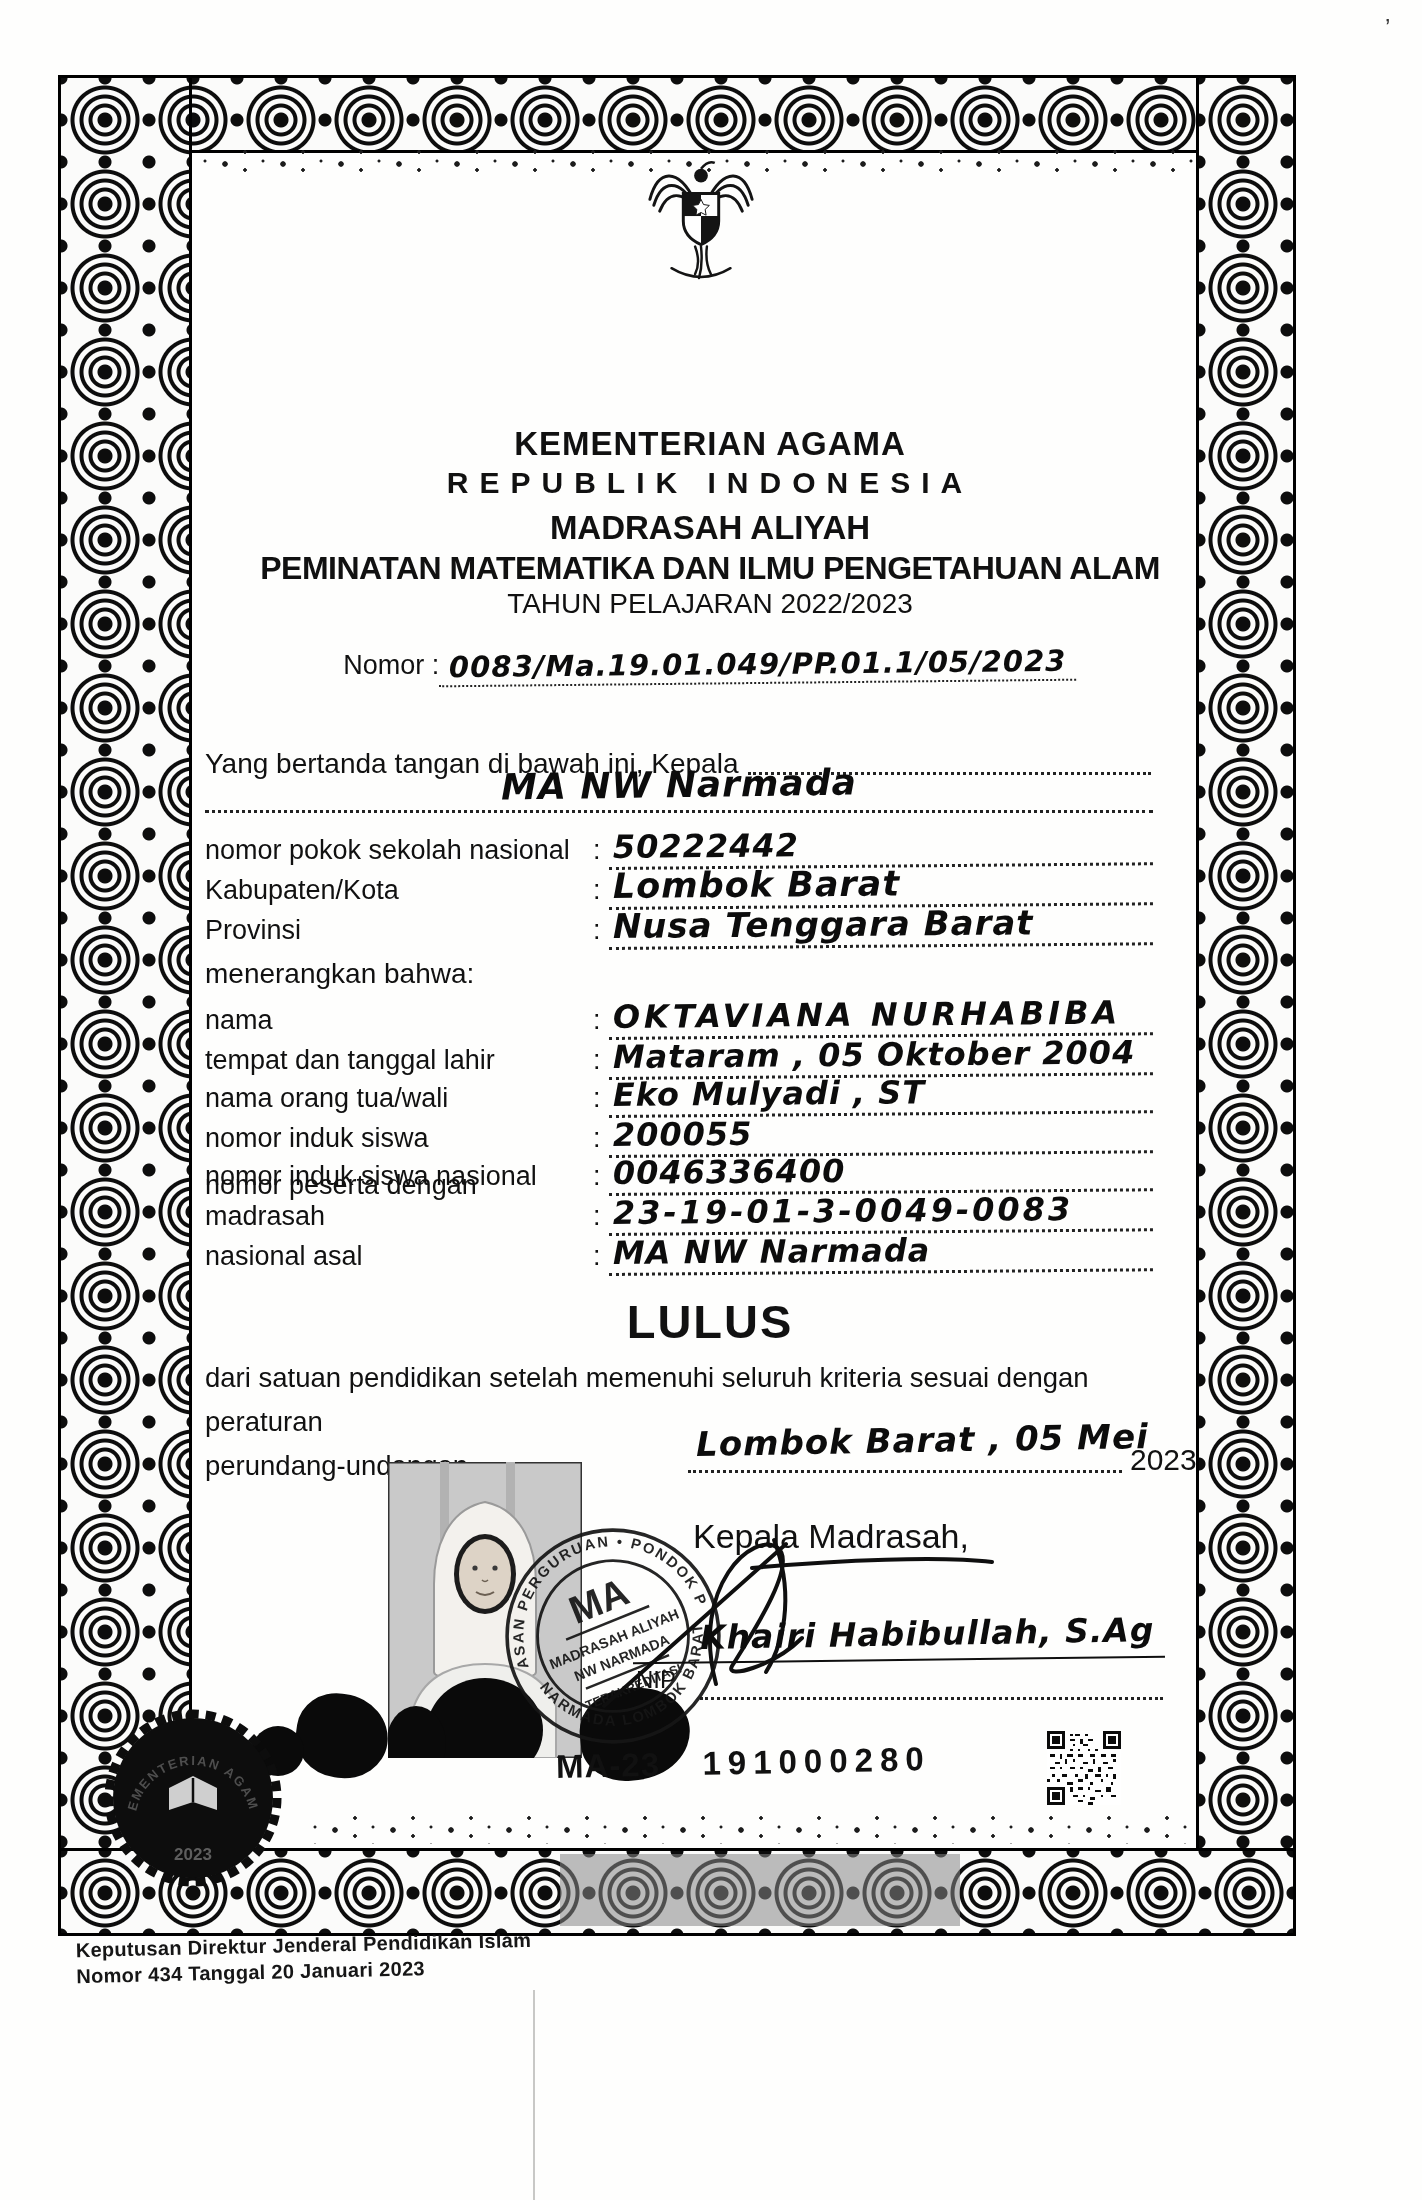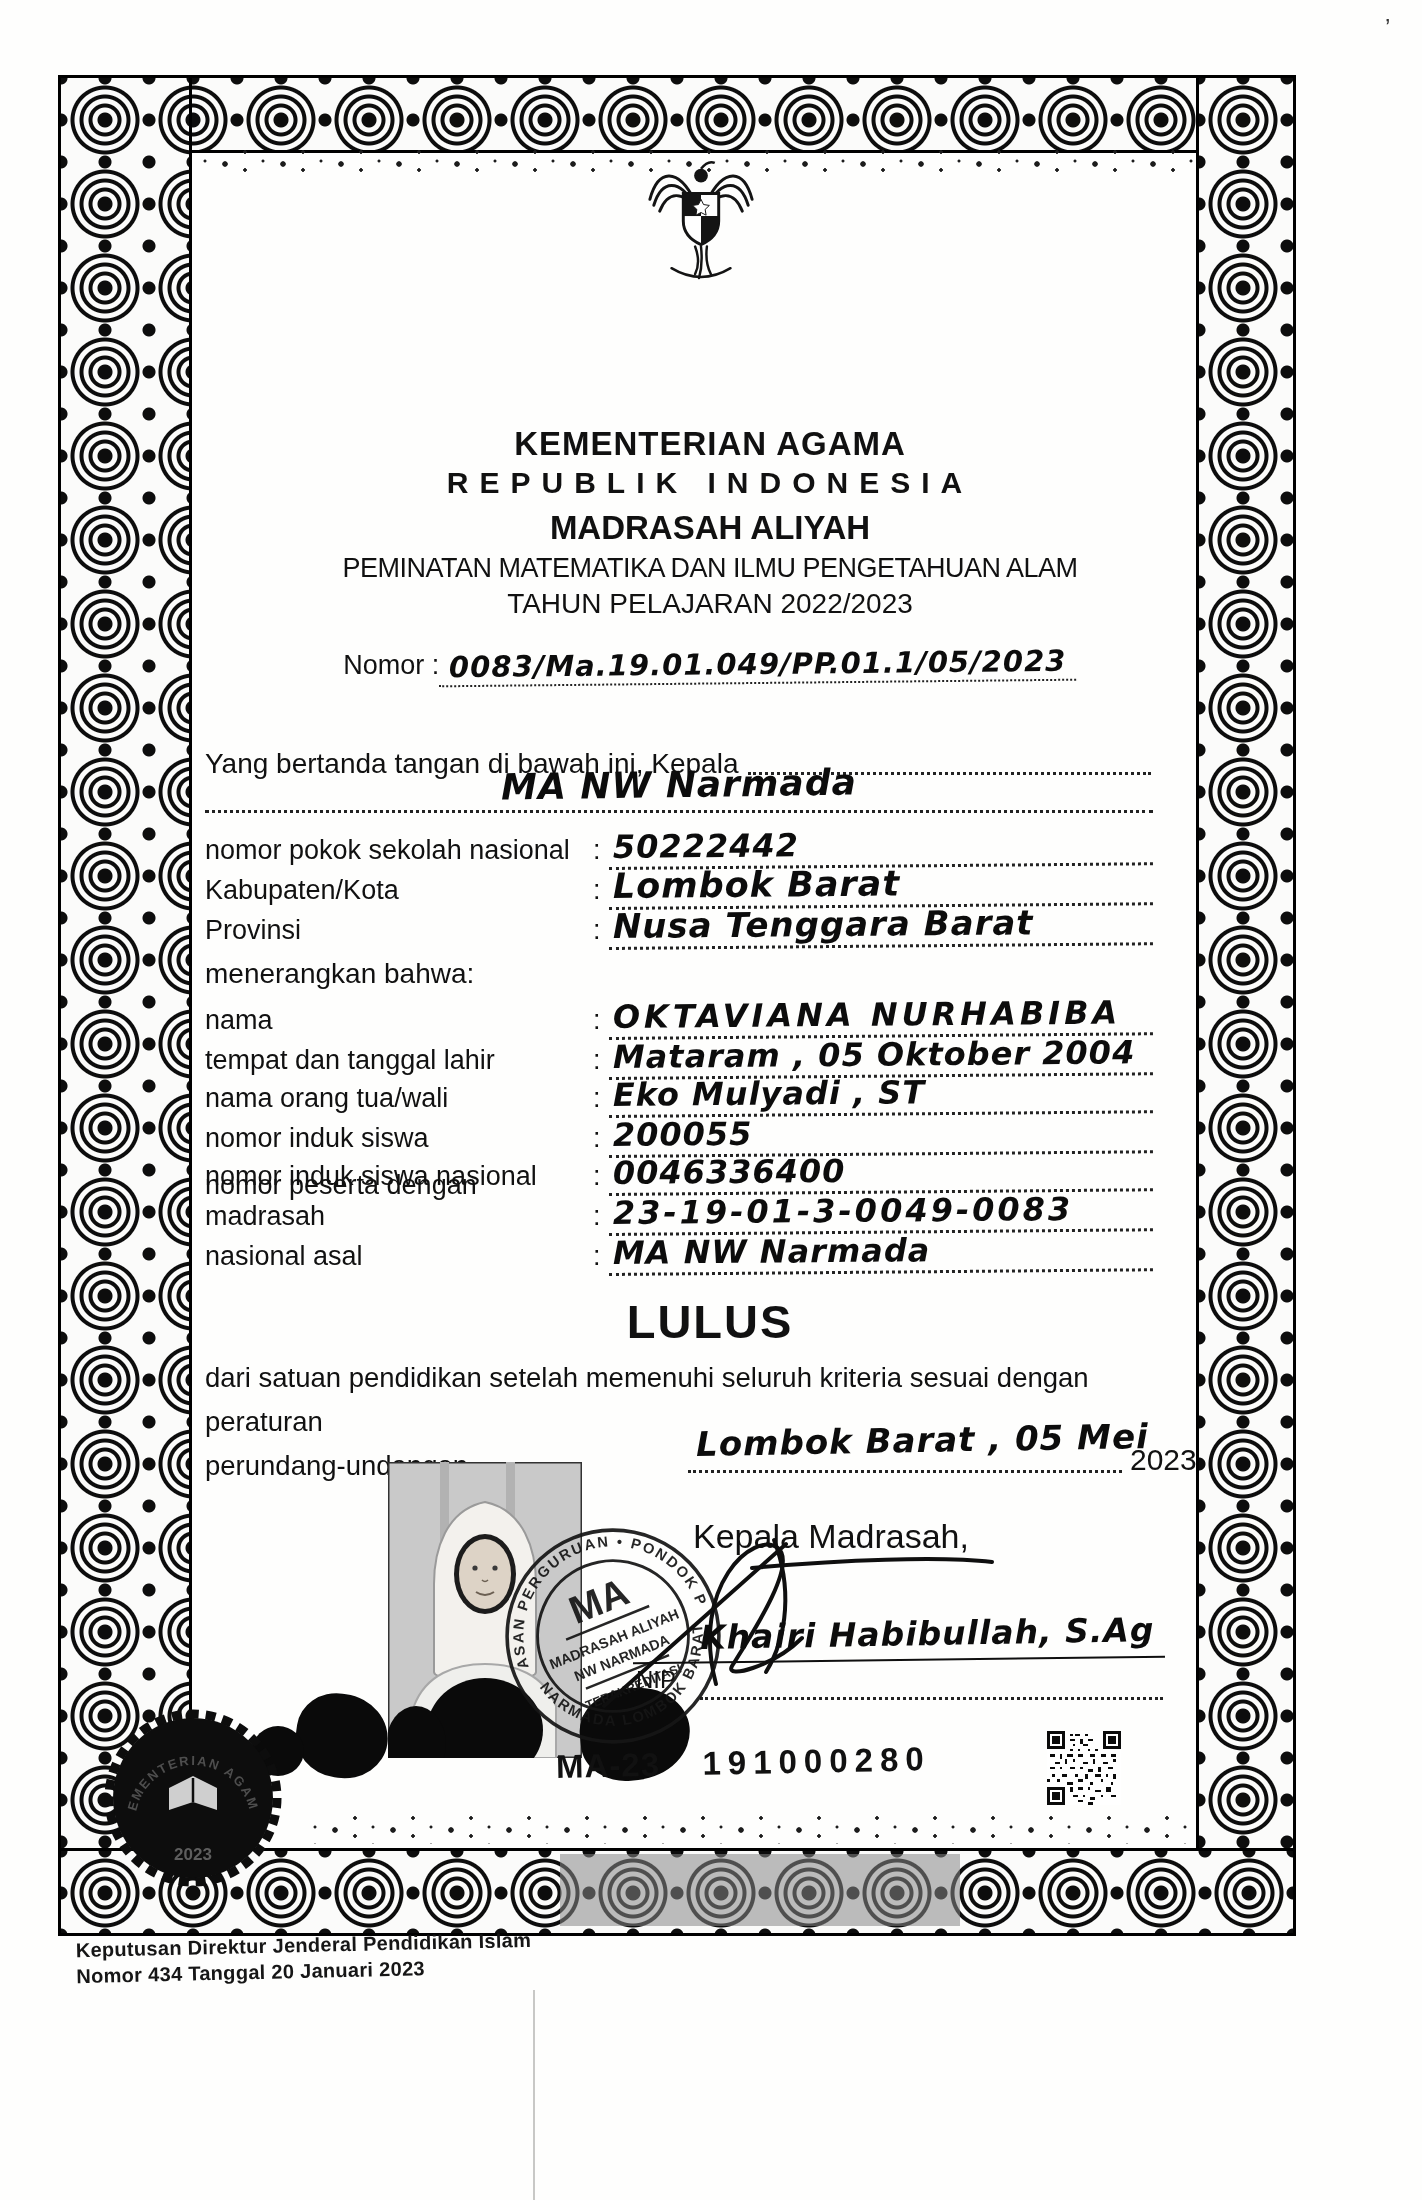--- a/index.html
+++ b/index.html
@@ -37,21 +37,21 @@
   .printed{font-family:"Liberation Sans", sans-serif;color:#111;}
   .hw{
     font-family:"DejaVu Sans", sans-serif;font-style:italic;font-weight:bold;
     color:#0c0c0c;letter-spacing:1px;
   }
   .header{position:absolute;left:220px;top:424px;width:980px;text-align:center;z-index:2;}
   .h-ministry1{font-size:33px;font-weight:bold;line-height:40px;letter-spacing:1px;}
   .h-ministry2{font-size:30px;font-weight:bold;line-height:38px;letter-spacing:11px;}
   .h-title{font-family:"Liberation Serif", serif;font-size:47px;line-height:62px;letter-spacing:17px;font-weight:bold;}
   .h-school{font-size:33px;font-weight:bold;line-height:44px;margin-top:4px;}
-  .h-program{font-size:27px;font-weight:normal;line-height:36px;white-space:nowrap;letter-spacing:-0.5px;}
+  .h-program{font-size:32px;font-weight:bold;line-height:36px;white-space:nowrap;letter-spacing:-0.5px;}
   .h-year{font-size:28px;line-height:36px;}
   .h-nomor{margin-top:4px;display:flex;justify-content:center;align-items:flex-end;}
   .h-nomor .lbl{font-size:27px;padding-bottom:3px;margin-top:24px;}
   .h-nomor .val{font-size:29px;border-bottom:2.5px dotted #222;padding:0 10px 1px;transform:rotate(-0.6deg);letter-spacing:1px;}
   .open-row{position:absolute;left:205px;top:748px;width:948px;display:flex;align-items:flex-end;z-index:2;}
   .open-row .txt{font-size:28px;white-space:nowrap;}
   .leader{flex:1;border-bottom:3px dotted #222;height:4px;margin:0 2px 5px 10px;}
   .school-line{position:absolute;left:205px;top:766px;width:948px;height:44px;border-bottom:3px dotted #222;z-index:2;}
   .school-line .hw{position:absolute;width:100%;text-align:center;top:-2px;font-size:36px;transform:rotate(-0.8deg);}
   .row{position:absolute;left:205px;width:948px;display:flex;align-items:flex-end;z-index:2;height:42px;}

